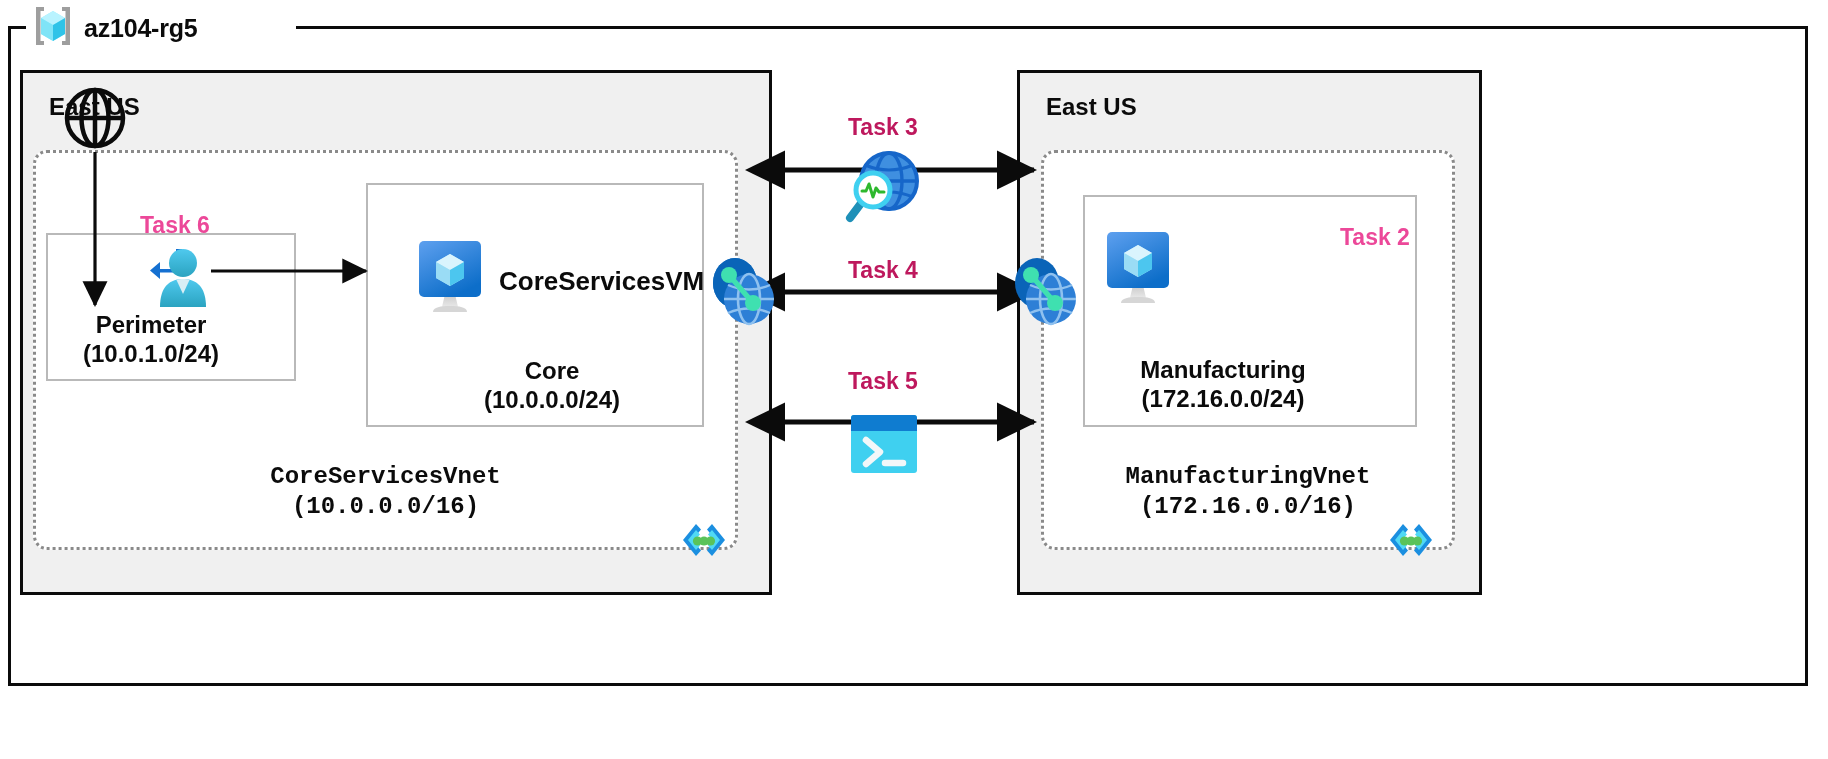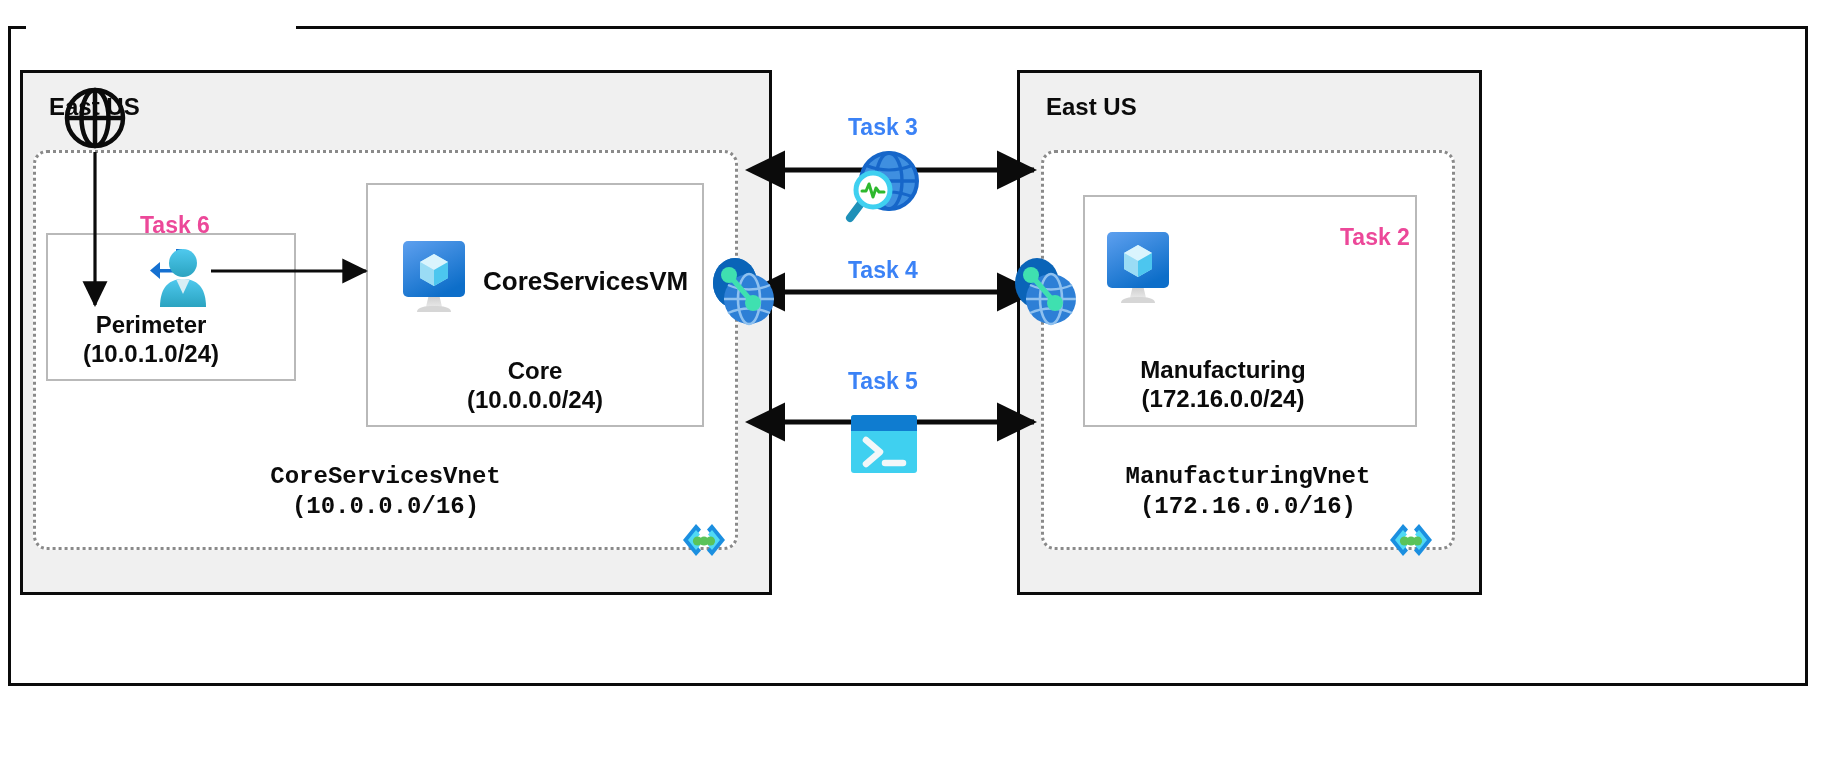--- a/index.html
+++ b/index.html
@@ -77,34 +77,49 @@
   }
 
   .vm-row{position:absolute;display:flex;align-items:center;gap:14px;}
   .vm-name{font-size:26px;font-weight:bold;color:#0b0b0b;white-space:nowrap;}
 
   
   svg.overlay{position:absolute;left:0;top:0;width:1828px;height:759px;
     pointer-events:none;overflow:visible;}
 
   .mid-task{
-    position:absolute;font-size:23px;font-weight:bold;color:#3b82f6;
+    position:absolute;font-size:23px;font-weight:bold;color:#be185d;
     white-space:nowrap;text-align:center;
   }
 
   .ic{position:absolute;}
 </style>
 </head>
 <body>
 
 <div class="canvas">
 
   <div id="rg-frame"></div>
   <div id="rg-title-mask"></div>
 
+  <div id="rg-title">
+    <span class="icon">
+      <svg width="46" height="46" viewBox="0 0 46 46">
+
+        <path d="M14 4 L6 4 L6 42 L14 42 L14 38 L10.5 38 L10.5 8 L14 8 Z" fill="#9e9e9e"></path>
+        <path d="M32 4 L40 4 L40 42 L32 42 L32 38 L35.5 38 L35.5 8 L32 8 Z" fill="#9e9e9e"></path>
+
+        <path d="M23 8 L35 15 L35 31 L23 38 L11 31 L11 15 Z" fill="#9cefff"></path>
+        <path d="M23 8 L35 15 L23 22 L11 15 Z" fill="#b9f3ff"></path>
+        <path d="M23 22 L35 15 L35 31 L23 38 Z" fill="#2fc3e8"></path>
+        <path d="M23 22 L11 15 L11 31 L23 38 Z" fill="#7fe4f7"></path>
+      </svg>
+    </span>
+    <span class="label">az104-rg5</span>
+  </div>
 
   <div class="region" id="region-left">
     <div class="region-title">East US</div>
   </div>
 
   <div class="ic" style="left:61px;top:84px;">
     <svg width="68" height="68" viewBox="0 0 68 68">
       <circle cx="34" cy="34" r="28" fill="none" stroke="#0b0b0b" stroke-width="4.5"></circle>
       <ellipse cx="34" cy="34" rx="13.5" ry="28" fill="none" stroke="#0b0b0b" stroke-width="4.5"></ellipse>
       <line x1="6" y1="34" x2="62" y2="34" stroke="#0b0b0b" stroke-width="4.5"></line>
@@ -156,21 +171,21 @@
 
   <div class="subnet-caption" style="left:46px;width:210px;top:310px;">
     <div>Perimeter</div>
     <div>(10.0.1.0/24)</div>
   </div>
 
   <div class="task-tag" style="left:380px;top:190px;">Task 1</div>
 
   <div class="subnet" id="subnet-core"></div>
 
-  <div class="vm-row" style="left:399px;top:237px;">
+  <div class="vm-row" style="left:415px;top:237px;">
     <span>
       <svg width="70" height="84" viewBox="0 0 70 84">
         <defs>
           <linearGradient id="gVM1" x1="0" y1="0" x2="0.55" y2="1">
             <stop offset="0" stop-color="#5ea0ef"></stop>
             <stop offset="1" stop-color="#0d6ec9"></stop>
           </linearGradient>
           <linearGradient id="gStand1" x1="0" y1="0" x2="0" y2="1">
             <stop offset="0" stop-color="#c9c9c9"></stop>
             <stop offset="1" stop-color="#e8e8e8"></stop>
@@ -181,21 +196,21 @@
         <rect x="4" y="4" width="62" height="56" rx="5" fill="url(#gVM1)"></rect>
         <path d="M35 17 L49 25 L49 41 L35 49 L21 41 L21 25 Z" fill="#b4e7fa"></path>
         <path d="M35 17 L49 25 L35 33 L21 25 Z" fill="#daf4fd"></path>
         <path d="M35 33 L49 25 L49 41 L35 49 Z" fill="#4cc6ef"></path>
         <path d="M35 33 L21 25 L21 41 L35 49 Z" fill="#9adcf5"></path>
       </svg>
     </span>
     <span class="vm-name">CoreServicesVM</span>
   </div>
 
-  <div class="subnet-caption" style="left:366px;width:338px;top:356px;">
+  <div class="subnet-caption" style="left:366px;width:372px;top:356px;">
     <div>Core</div>
     <div>(10.0.0.0/24)</div>
   </div>
 
   <div class="region" id="region-right">
     <div class="region-title">East US</div>
   </div>
 
   <div class="vnet" id="vnet-mfg">
     <div class="vnet-label">

